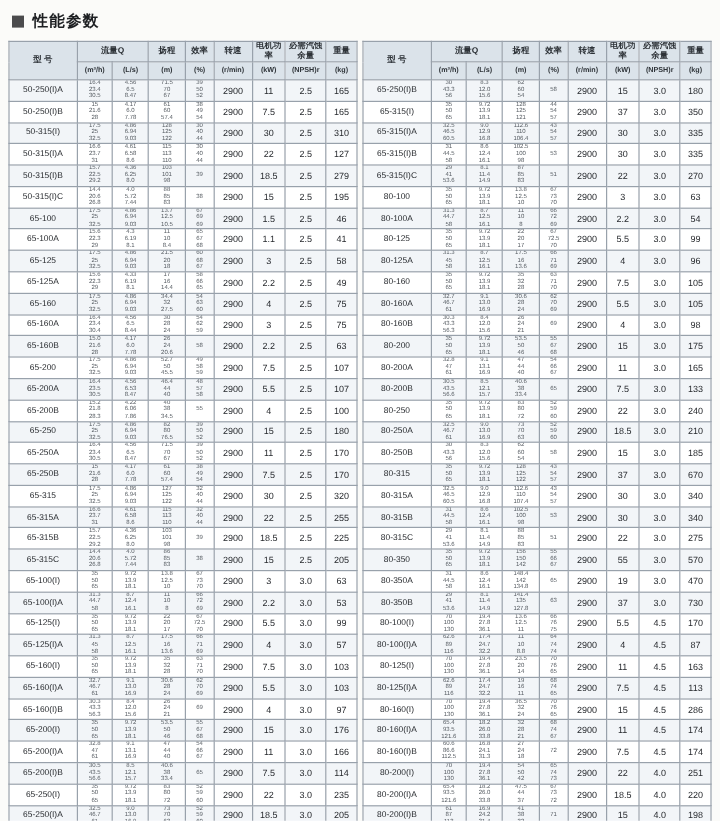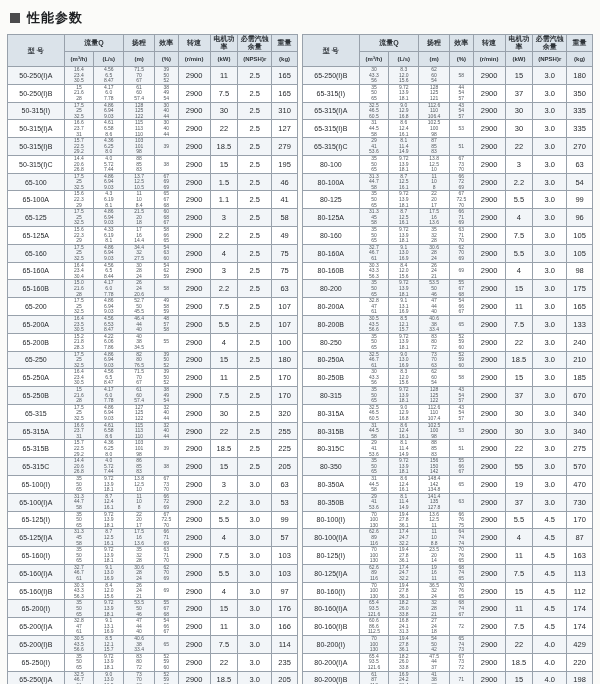--- a/index.html
+++ b/index.html
@@ -1307,21 +1307,21 @@
 36.1</td>
           <td class="stack">36.5
 32
 24</td>
           <td class="stack">70
 76
 65</td>
           <td class="single">2900</td>
           <td class="single">15</td>
           <td class="single">4.5</td>
-          <td class="single">112</td>
+          <td class="single">286</td>
         </tr>
         <tr>
           <td class="model">80-160(I)A</td>
           <td class="stack">65.4
 93.5
 121.6</td>
           <td class="stack">18.2
 26.0
 33.8</td>
           <td class="stack">32
@@ -1362,21 +1362,21 @@
 36.1</td>
           <td class="stack">54
 50
 42</td>
           <td class="stack">65
 74
 73</td>
           <td class="single">2900</td>
           <td class="single">22</td>
           <td class="single">4.0</td>
-          <td class="single">429</td>
+          <td class="single">251</td>
         </tr>
         <tr>
           <td class="model">80-200(I)A</td>
           <td class="stack">65.4
 93.5
 121.6</td>
           <td class="stack">18.2
 26.0
 33.8</td>
           <td class="stack">47.5

